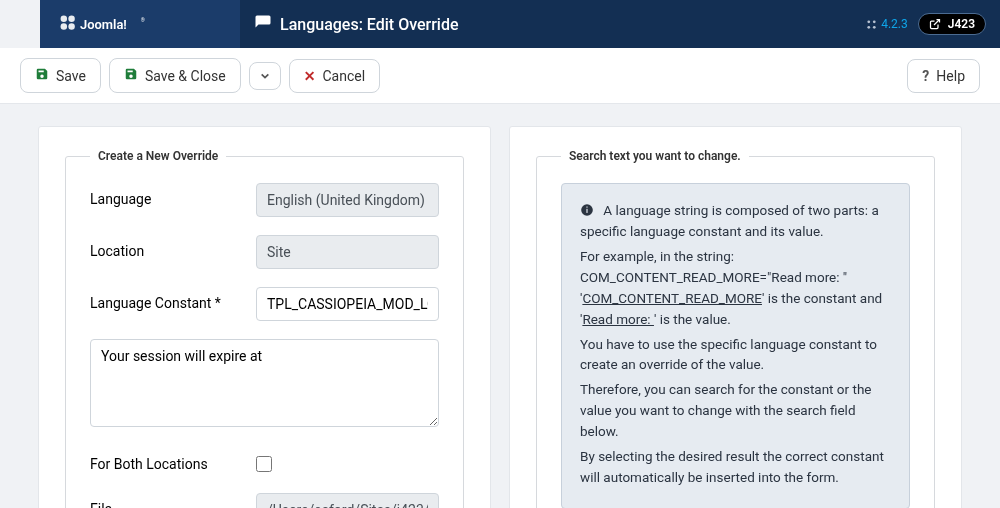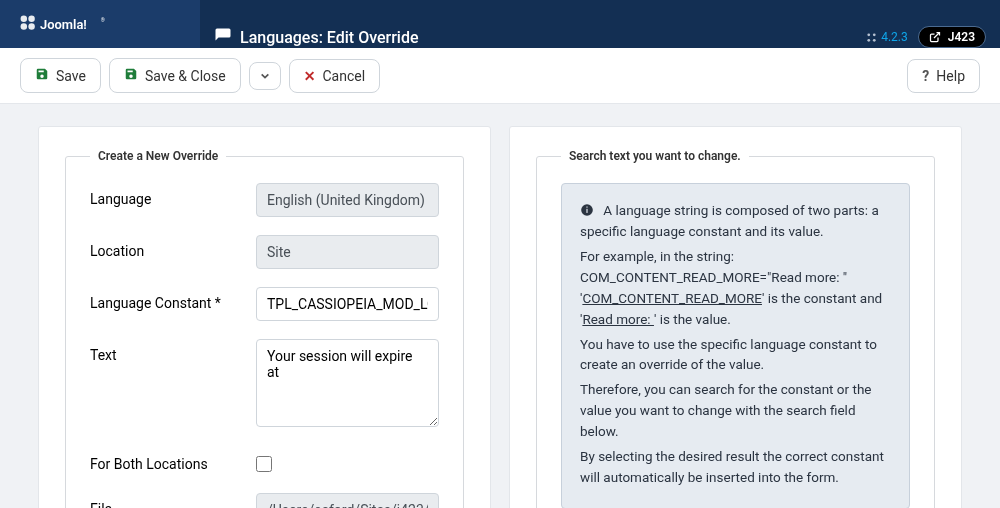--- a/index.html
+++ b/index.html
@@ -1,17 +1,17 @@
 <!DOCTYPE html>
 <html><head>
 <meta charset="utf-8">
 <style>
 *{box-sizing:border-box;margin:0;padding:0;font-family:-apple-system,BlinkMacSystemFont,"Segoe UI",Roboto,sans-serif;}
 body{background:#f0f2f5;width:1000px;height:508px;overflow:hidden;font-size:14px;color:#333;}
-.header{height:48px;background:#132f53;display:flex;align-items:flex-end;color:#fff;}
+.header{height:48px;background:#132f53;display:flex;align-items:center;color:#fff;margin-left:40px;}
 .logo-box{width:200px;height:48px;background:#1b3c6a;display:flex;align-items:center;padding:0 18px;}
 .logo-box svg{height:22px;}
 .title-area{display:flex;align-items:center;gap:8px;flex:1;padding:0 14px;}
 .page-title{font-size:16px;font-weight:500;}
 .header-right{display:flex;align-items:center;gap:10px;padding:0 14px;}
 .version{color:#0ea5e9;font-size:12px;display:flex;align-items:center;gap:4px;}
 .pill{background:#000000;border:1px solid #4b6b91;border-radius:14px;padding:3px 10px;color:#fff;font-size:12px;display:flex;align-items:center;gap:7px;font-weight:600;}
 .toolbar{background:#fff;padding:10px 20px;display:flex;gap:8px;align-items:center;border-bottom:1px solid #e4e7eb;}
 .btn{background:#fff;border:1px solid #cfd5db;border-radius:8px;padding:8px 14px;font-size:14px;cursor:pointer;display:flex;align-items:center;gap:7px;color:#333;}
 .btn .ic{font-weight:bold;}
@@ -128,21 +128,20 @@
         <label>Location</label>
         <div class="ctl"><input type="text" readonly="" value="Site" style=""></div>
       </div>
 
       <div class="row">
         <label>Language Constant *</label>
         <div class="ctl"><input type="text" style="text-align: right; direction: ltr;" value="TPL_CASSIOPEIA_MOD_LOGIN_SESSION_EXPIRES_AT"></div>
       </div>
 
       <div class="row">
-        <label>Text</label>
         <div class="ctl"><textarea style="">Your session will expire at</textarea></div>
       </div>
 
       <div class="row">
         <label>For Both Locations</label>
         <div class="ctl checkbox-ctl"><input type="checkbox" style=""></div>
       </div>
 
       <div class="row" style="margin-bottom:0;">
         <label>File</label>

